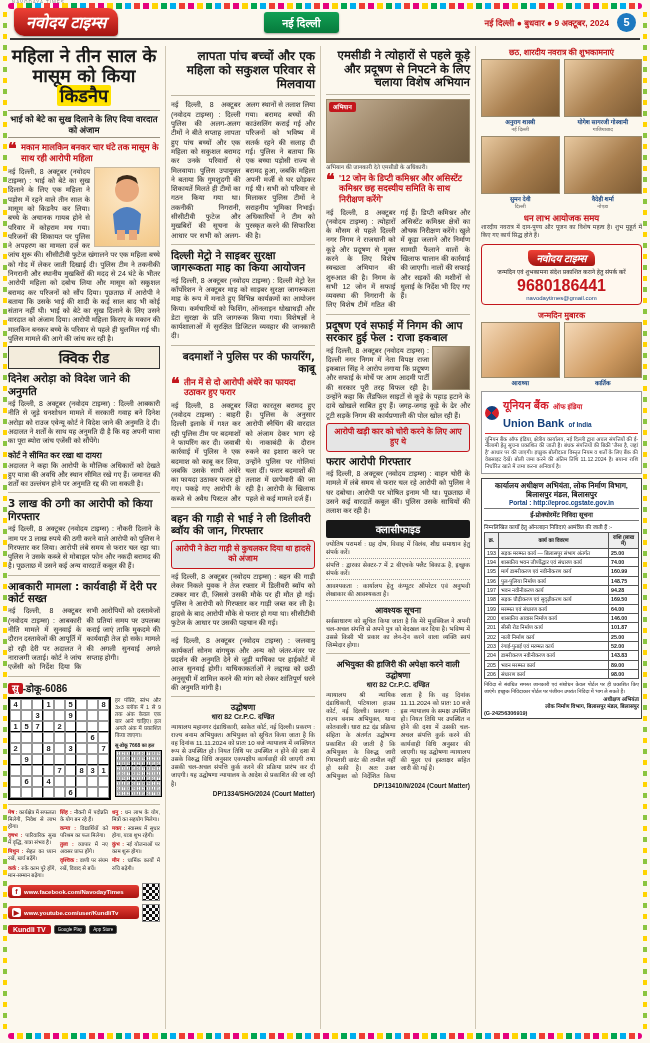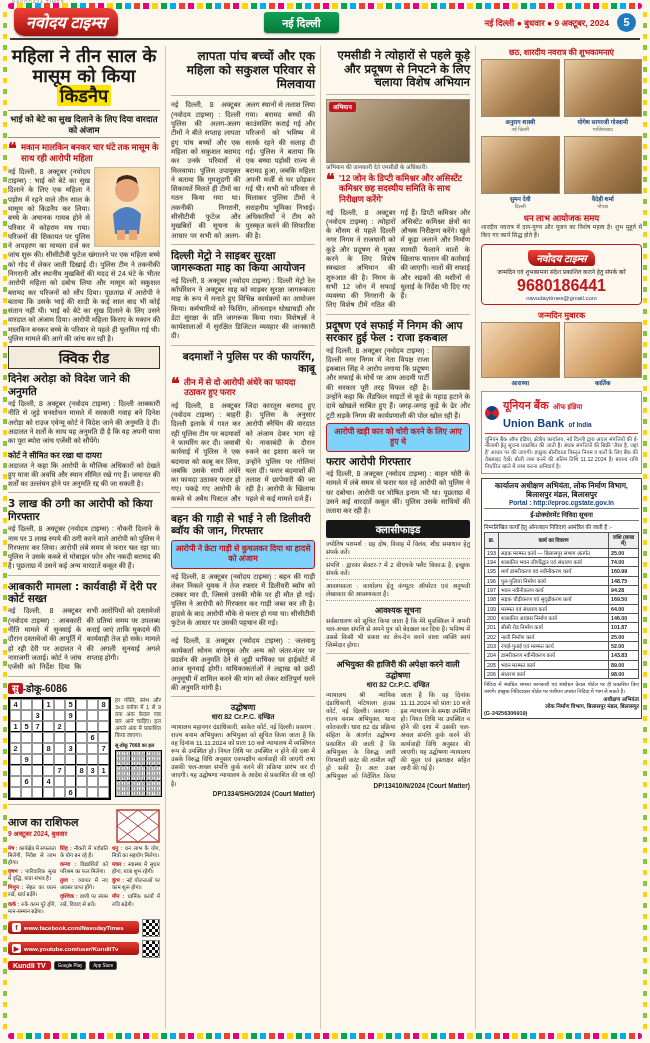--- a/index.html
+++ b/index.html
@@ -123,21 +123,21 @@
   .t-sign{font-size:5.5px;font-weight:bold;text-align:right;margin-top:2px;line-height:1.25}
   .t-gnum{font-size:5.5px;font-weight:bold;text-align:left}
 
   
   .notice-title{font-size:8px;font-weight:bold;text-align:center;margin-top:3px}
   .notice-sub{font-size:7px;font-weight:bold;text-align:center;color:#222}
   .notice-body{font-size:6.2px;line-height:1.3;text-align:justify;margin-top:2px}
   .notice-ref{font-size:6.5px;font-weight:bold;text-align:right;margin-top:2px}
   .cl-bar{background:#181818;color:#fff;text-align:center;font-weight:bold;font-size:10px;padding:2px 0;border-radius:2px;margin-top:4px}
   .cl-item{font-size:6.2px;line-height:1.3;border-bottom:0.5px dotted #999;padding:2px 0;text-align:justify}
-  .redbox{border:1.5px solid #c3161c;color:#c3161c;font-weight:bold;font-size:8px;line-height:1.3;text-align:center;padding:3px;border-radius:3px;margin:3px 0;background:#7dd3fc}
+  .redbox{border:1.5px solid #c3161c;color:#c3161c;font-weight:bold;font-size:8px;line-height:1.3;text-align:center;padding:3px;border-radius:3px;margin:3px 0;background:#e5e5e5}
 
   .kundli-svg{flex:0 0 auto}
 </style>
 </head>
 <body>
 
 <div class="page">
   <div class="micro">NAVODAYA TIMES</div>
   <div class="dots-h dots-top"></div>
   <div class="dots-h dots-bottom"></div>
@@ -353,32 +353,20 @@
               <div class="ssc">3</div>
               <div class="ssc">4</div>
               <div class="ssc" style="border-right: 0.75px solid rgb(0, 0, 0);">5</div>
               <div class="ssc">6</div>
               <div class="ssc">7</div>
               <div class="ssc">8</div>
             </div>
         </div>
       </div>
       <div class="rule"></div>
-      <div class="rashi-head">
-        <div>
-          <div class="rashi-title">आज का राशिफल</div>
-          <div class="rashi-date">9 अक्टूबर 2024, बुधवार</div>
-        </div>
-        <svg class="kundli-svg" width="44" height="34" viewBox="0 0 44 34">
-          <rect x="1" y="1" width="42" height="32" fill="#fff" stroke="#b5423a" stroke-width="1.5"></rect>
-          <line x1="1" y1="1" x2="43" y2="33" stroke="#b5423a"></line>
-          <line x1="43" y1="1" x2="1" y2="33" stroke="#b5423a"></line>
-          <path d="M22 1 L43 17 L22 33 L1 17 Z" fill="none" stroke="#b5423a"></path>
-        </svg>
-      </div>
       <div id="rashi-list">
           <div class="sign"><b class="sname">मेष : </b>कार्यक्षेत्र में सफलता मिलेगी, निवेश से लाभ होगा।</div>
           <div class="sign"><b class="sname">वृषभ : </b>पारिवारिक सुख में वृद्धि, यात्रा संभव है।</div>
           <div class="sign"><b class="sname">मिथुन : </b>सेहत का ध्यान रखें, खर्च बढ़ेंगे।</div>
           <div class="sign"><b class="sname">कर्क : </b>रुके काम पूरे होंगे, मान-सम्मान बढ़ेगा।</div>
           <div class="sign"><b class="sname">सिंह : </b>नौकरी में पदोन्नति के योग बन रहे हैं।</div>
           <div class="sign"><b class="sname">कन्या : </b>विद्यार्थियों को परिश्रम का फल मिलेगा।</div>
           <div class="sign"><b class="sname">तुला : </b>व्यापार में नए अवसर प्राप्त होंगे।</div>
           <div class="sign"><b class="sname">वृश्चिक : </b>वाणी पर संयम रखें, विवाद से बचें।</div>
           <div class="sign"><b class="sname">धनु : </b>धन लाभ के योग, मित्रों का सहयोग मिलेगा।</div>

